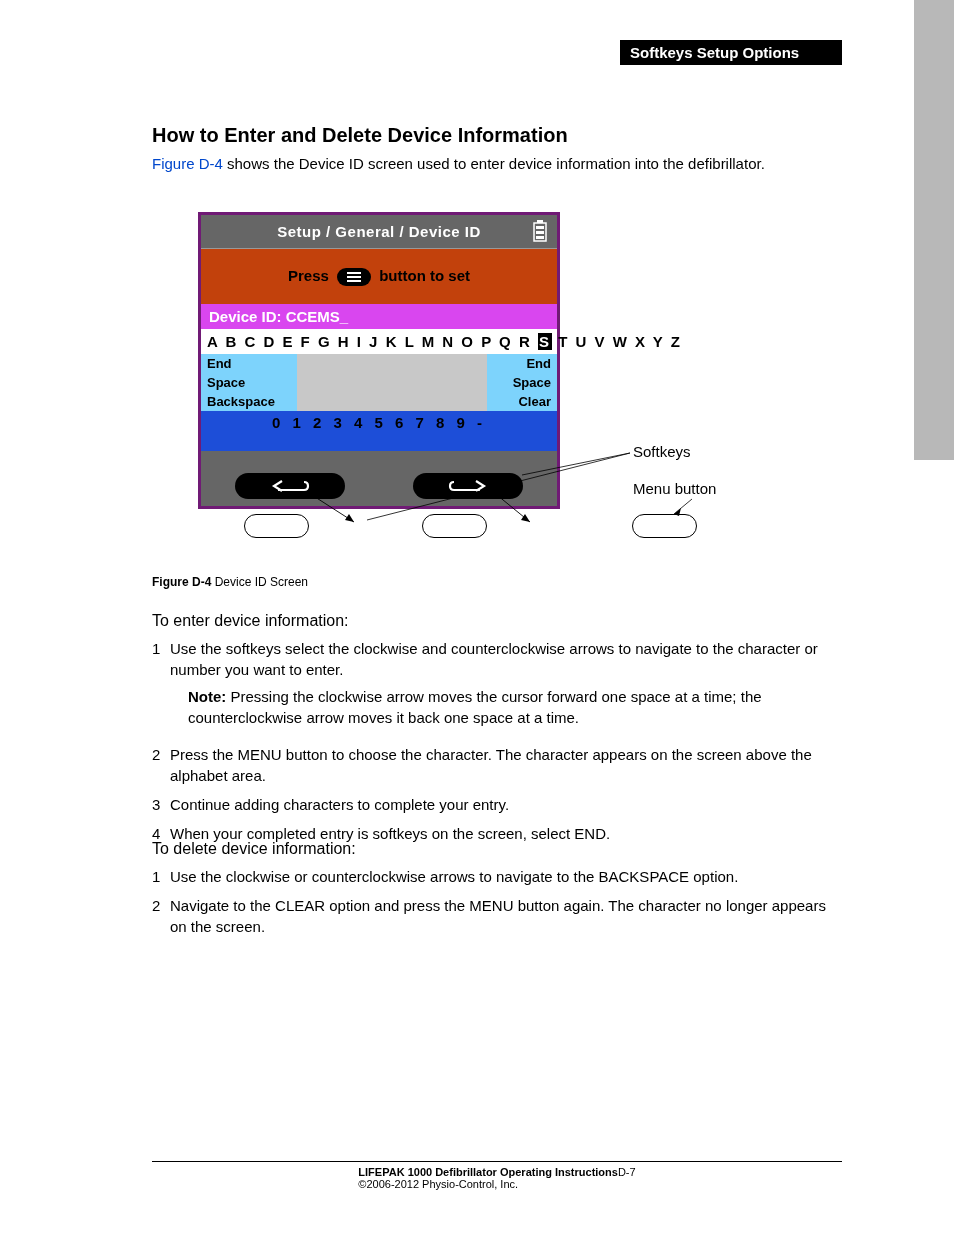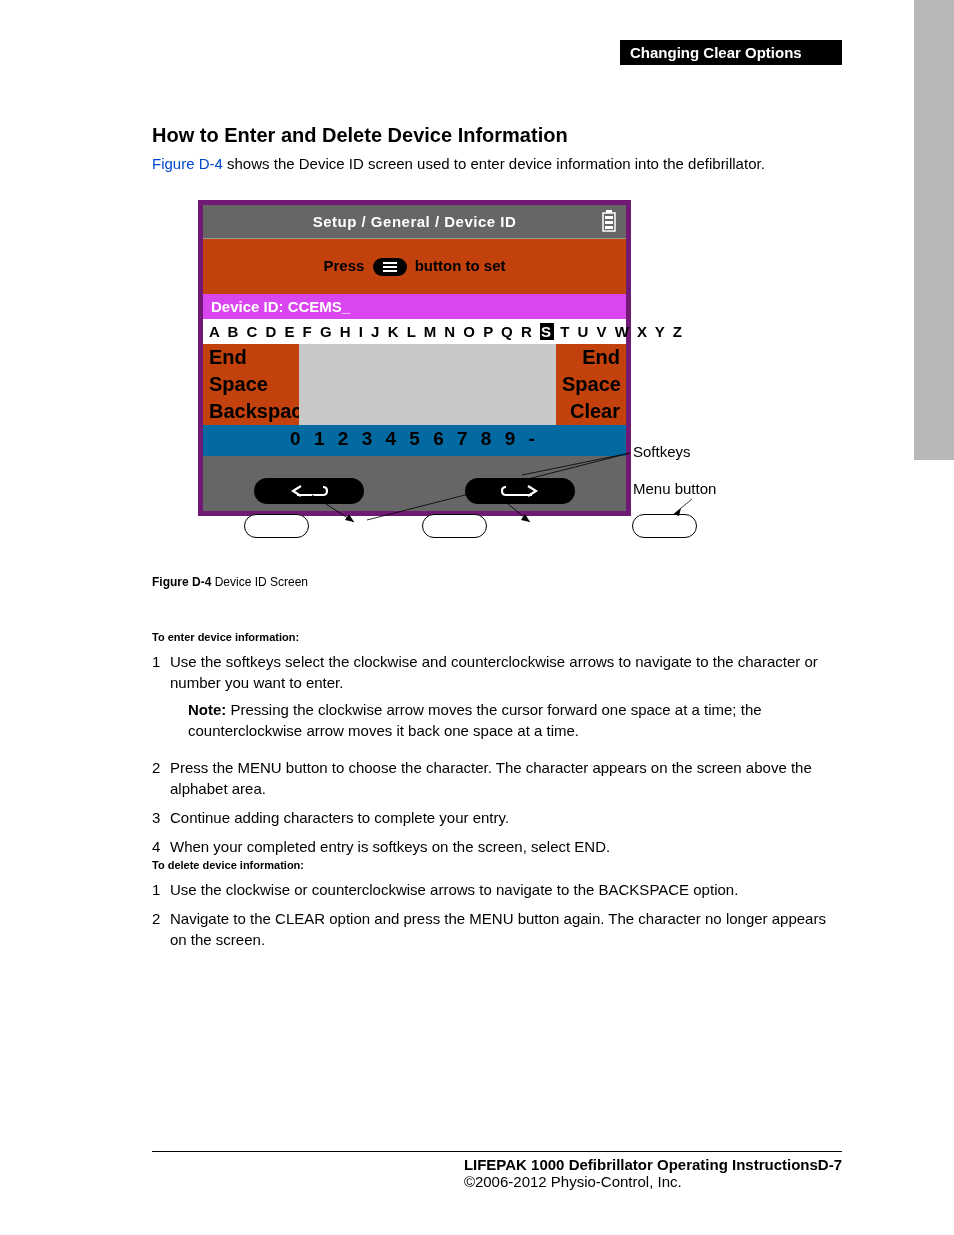--- a/index.html
+++ b/index.html
@@ -55,23 +55,23 @@
   
   .figwrap {
     position: absolute;
     top: 200px;
     left: 0;
     width: 690px;
   }
   .device {
     position: absolute;
     left: 46px;
-    top: 0;
-    width: 433px;
-    border: 5px solid #701a75;
+    top: 12px;
+    width: 362px;
+    border: 3px solid #701a75;
     background: #c8c8c8;
     font-family: Arial, Helvetica, sans-serif;
   }
   .dev-titlebar {
     background: #666;
     color: #fff;
     font-weight: bold;
     font-size: 15px;
     text-align: center;
     padding: 8px 0;
@@ -127,38 +127,38 @@
     font-size: 15px;
     white-space: nowrap;
   }
   .dev-alpha .hl {
     background: #000;
     color: #fff;
     padding: 0 1px;
   }
   .dev-row {
     display: flex;
-    background: #c2410c;
-    font-weight: bold;
-    font-size: 20px;
+    background: #7dd3fc;
+    font-weight: bold;
+    font-size: 13px;
   }
   .dev-row > div {
     padding: 2px 6px;
   }
   .dev-row .l { width: 96px; }
   .dev-row .m { flex: 1; background: #c8c8c8; }
   .dev-row .r { width: 70px; text-align: right; }
   .dev-digits {
-    background: #0369a1;
+    background: #1d4ed8;
     color: #000;
     font-weight: bold;
     text-align: center;
-    padding: 3px 0 6px;
+    padding: 3px 0 20px;
     letter-spacing: 4px;
-    font-size: 19px;
+    font-size: 15px;
   }
   .dev-footer {
     background: #666;
     height: 55px;
     display: flex;
     align-items: center;
     justify-content: space-around;
     padding-top: 14px;
   }
   .softkey {
@@ -200,24 +200,23 @@
   .fig-caption b { font-weight: bold; }
   
   .instr {
     position: absolute;
     left: 0;
     width: 690px;
     font-size: 15px;
     line-height: 1.4;
   }
   .instr h3 {
-    font-size: 11px;
-    font-weight: bold;
+    font-size: 16px;
+    font-weight: normal;
     margin-bottom: 6px;
-    margin-top: 20px;
   }
   .instr ol {
     list-style: none;
     padding-left: 0;
   }
   .instr li {
     display: flex;
     margin-bottom: 8px;
   }
   .instr li .num {
@@ -232,36 +231,36 @@
   #instr-enter { top: 610px; }
   #instr-delete { top: 838px; }
   
   .footer {
     position: absolute;
     bottom: 45px;
     left: 0;
     width: 690px;
     border-top: 1px solid #000;
     padding-top: 4px;
-    font-size: 15px;
-    display: flex;
-    justify-content: flex-end;
+    font-size: 11px;
+    display: flex;
+    justify-content: center;
   }
   .footer .ftitle { font-weight: bold; }
-  .footer .pageno { font-weight: bold; }
+  .footer .pageno { font-weight: normal; }
   svg.lead { position: absolute; pointer-events: none; }
 </style>
 </head>
 <body>
 
 <div class="side-tab"></div>
 
 <div class="page-margin">
 
-  <div class="section-banner">Changing Clear Options</div>
+  <div class="section-banner">Softkeys Setup Options</div>
 
   <h2 class="main-heading">How to Enter and Delete Device Information</h2>
 
   <p class="intro-line">
     <span class="figref">Figure D-4</span><span> shows the Device ID screen used to enter device information into the defibrillator.</span>
   </p>
 
   <div class="figwrap">
 
     <div class="device">

